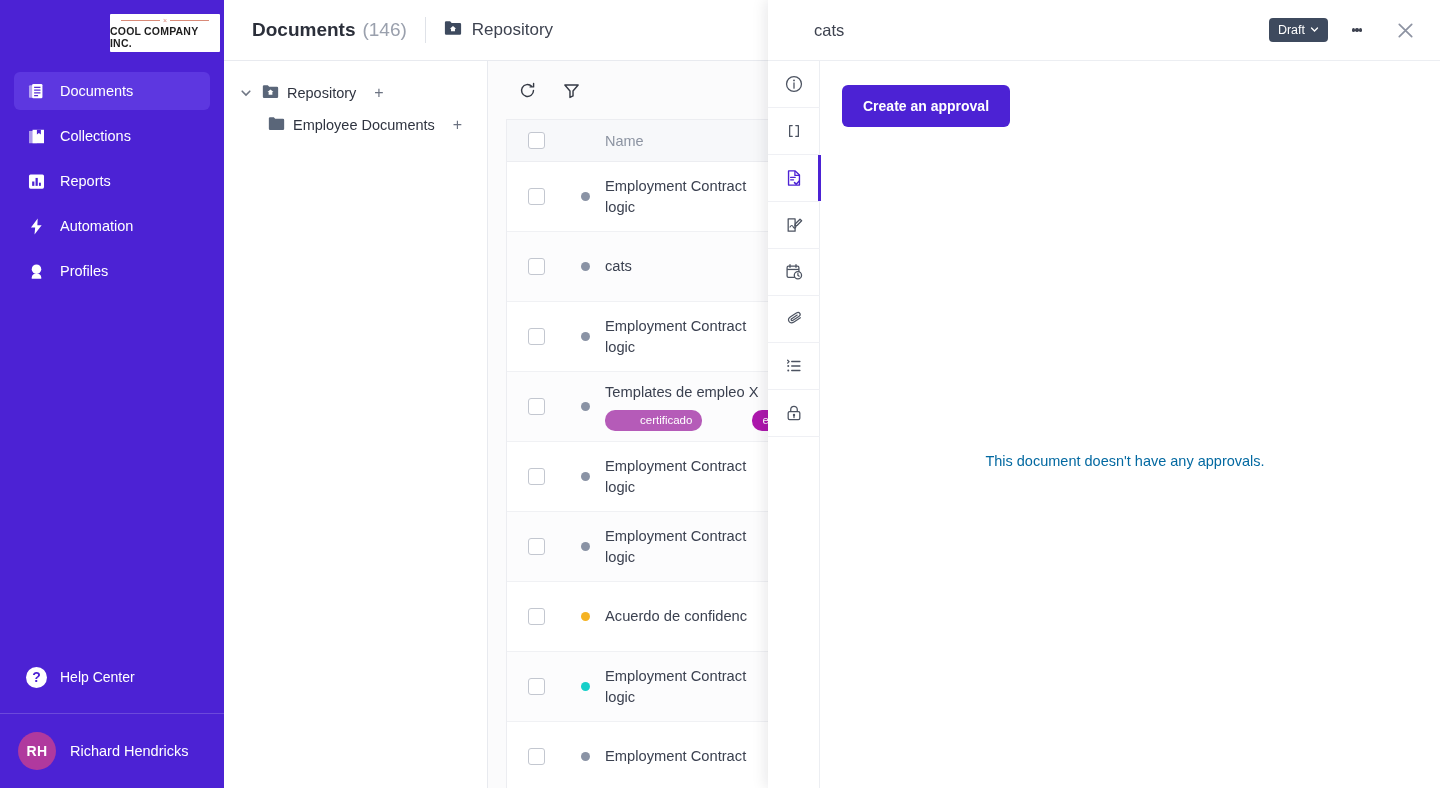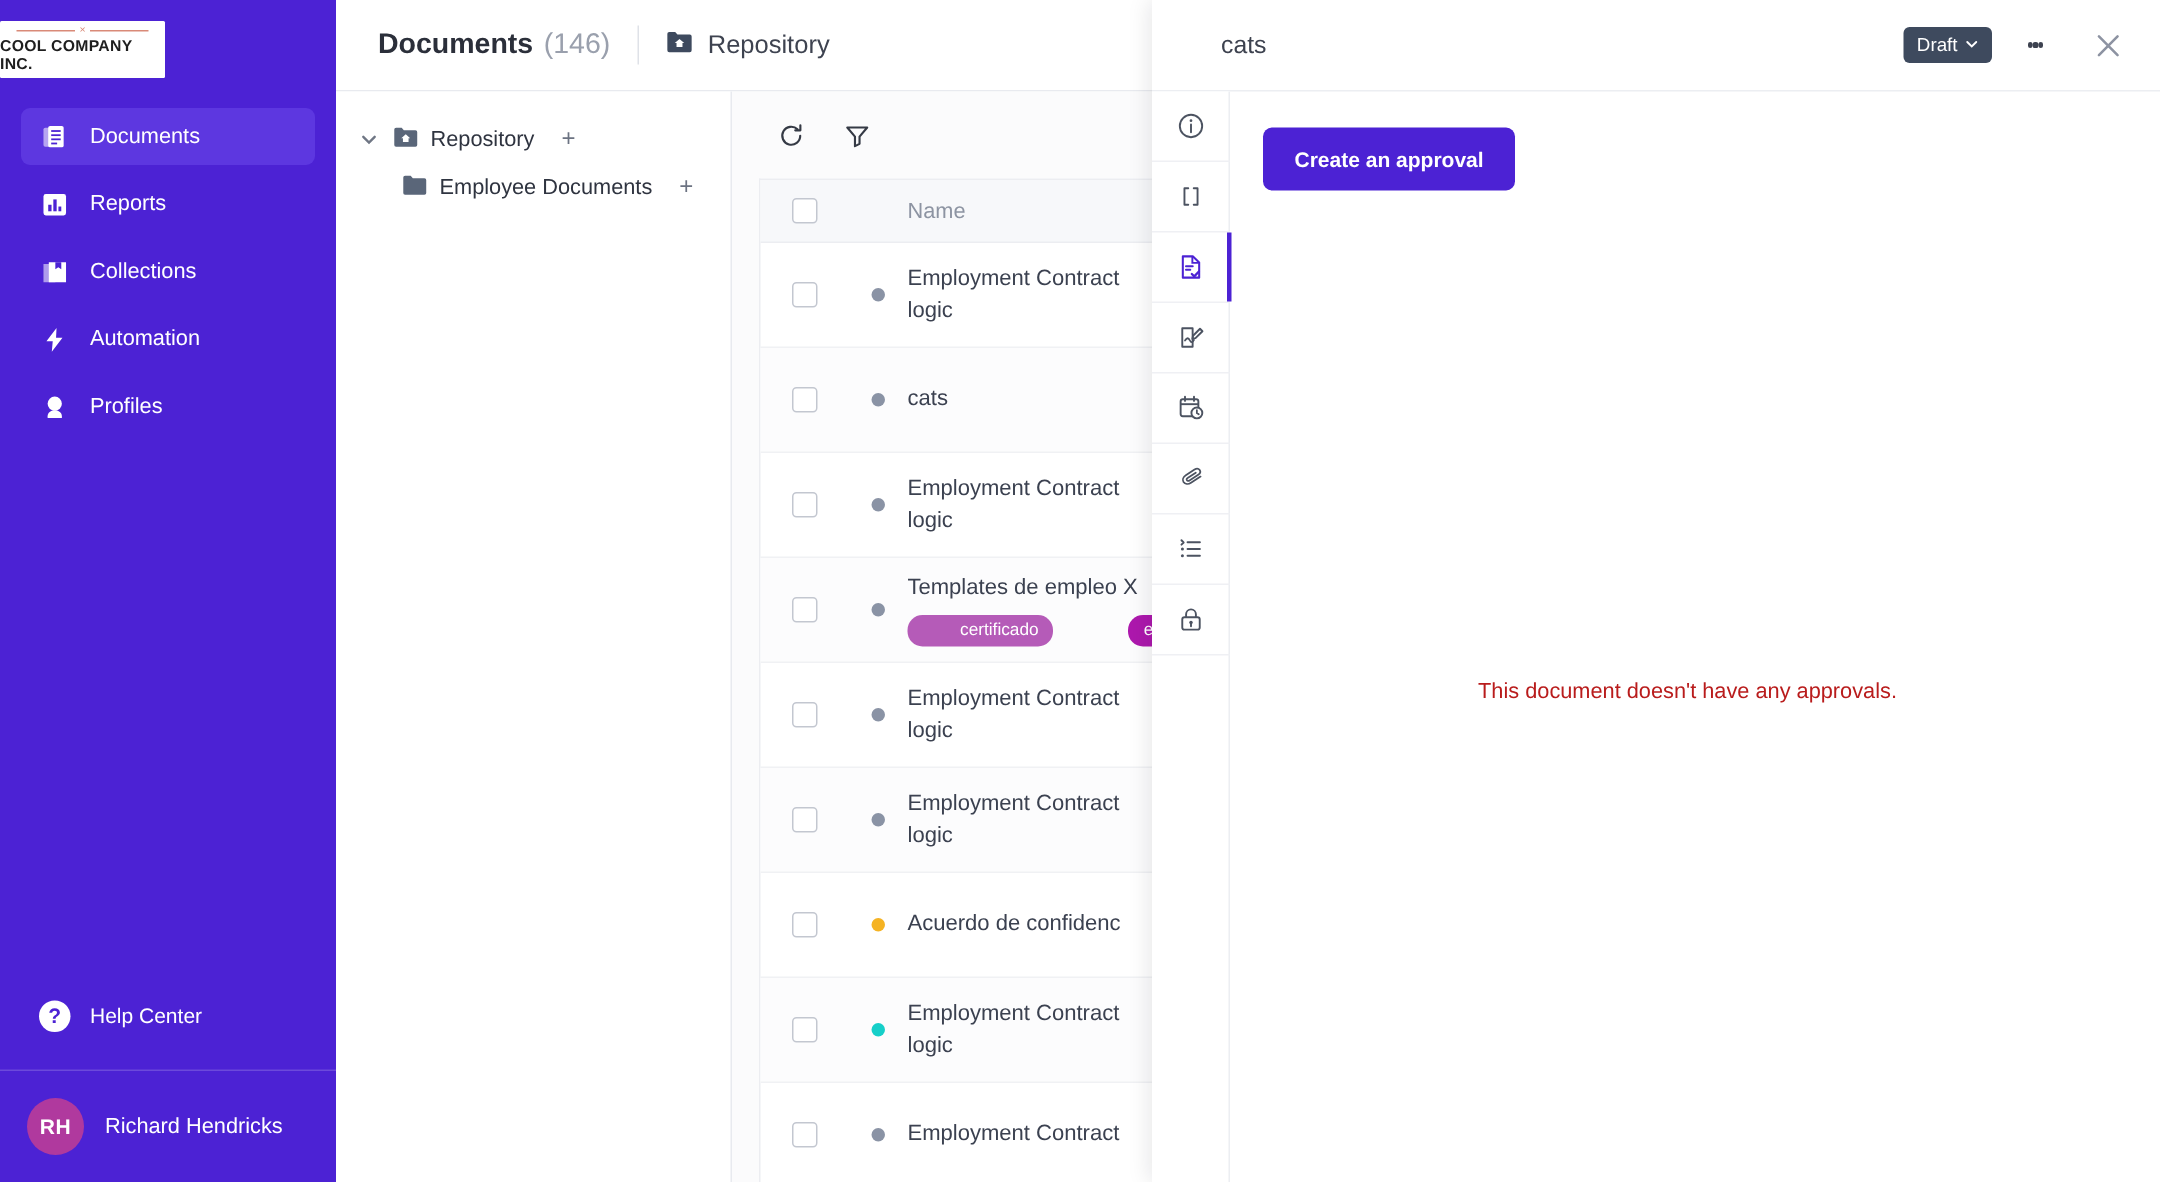--- a/index.html
+++ b/index.html
@@ -13,21 +13,21 @@
   .app { position: relative; width: 1440px; height: 788px; display: flex; }
 
   
   .nav {
     width: 224px; height: 788px;
     background: #4c22d4;
     display: flex; flex-direction: column;
     flex: 0 0 224px;
     position: relative;
   }
-  .logo-wrap { padding: 14px 16px 10px 0; display: flex; justify-content: flex-start; }
+  .logo-wrap { padding: 14px 4px 10px 0; display: flex; justify-content: flex-end; }
   .logo {
     background: #ffffff;
     width: 110px; height: 38px;
     display: flex; flex-direction: column;
     align-items: center; justify-content: center;
     border-radius: 1px;
   }
   .logo-rule { display: flex; align-items: center; width: 88px; height: 6px; }
   .logo-rule .ln { flex: 1; height: 1px; background: #d98a78; }
   .logo-rule .xm { color: #d98a78; font-size: 7px; padding: 0 3px; line-height: 1; }
@@ -186,21 +186,21 @@
   }
   .panel-main { flex: 1 1 auto; padding: 24px 0 0 22px; position: relative; }
   .approve-btn {
     background: #4c22d4; color: #fff; border: none;
     font-size: 14px; font-weight: 600;
     padding: 13px 21px; border-radius: 6px; cursor: pointer;
     font-family: "Liberation Sans", sans-serif;
   }
   .empty-msg {
     position: absolute; top: 392px; left: 12px; right: 22px;
-    text-align: center; font-size: 14.5px; color: #b91c1c;
+    text-align: center; font-size: 14.5px; color: #0369a1;
   }
 </style>
 </head>
 <body>
 
 <div class="app">
 
   <aside class="nav">
 
     <div class="logo-wrap">
@@ -227,38 +227,38 @@
             <rect x="9" y="16.5" width="5" height="1.5" fill="#4c22d4"></rect>
           </svg>
         </span>
         <span>Documents</span>
       </div>
 
 
       <div class="nav-item">
         <span class="ico">
           <svg width="19" height="19" viewBox="0 0 24 24">
+            <path d="M2.5 5h10v15.5h-10z" fill="#fff" opacity=".55"></path>
+            <path d="M7 3.5h14.5v17H7z" fill="#fff"></path>
+            <path d="M12.5 3.5h5v6l-2.5-1.8-2.5 1.8z" fill="#4c22d4"></path>
+          </svg>
+        </span>
+        <span>Collections</span>
+      </div>
+
+      <div class="nav-item">
+        <span class="ico">
+          <svg width="19" height="19" viewBox="0 0 24 24">
             <rect x="2.5" y="3" width="19" height="18" rx="2" fill="#fff"></rect>
             <rect x="6.5" y="12" width="2.8" height="5.5" fill="#4c22d4"></rect>
             <rect x="10.8" y="7.5" width="2.8" height="10" fill="#4c22d4"></rect>
             <rect x="15.1" y="13.5" width="2.4" height="4" fill="#4c22d4"></rect>
           </svg>
         </span>
         <span>Reports</span>
-      </div>
-
-      <div class="nav-item">
-        <span class="ico">
-          <svg width="19" height="19" viewBox="0 0 24 24">
-            <path d="M2.5 5h10v15.5h-10z" fill="#fff" opacity=".55"></path>
-            <path d="M7 3.5h14.5v17H7z" fill="#fff"></path>
-            <path d="M12.5 3.5h5v6l-2.5-1.8-2.5 1.8z" fill="#4c22d4"></path>
-          </svg>
-        </span>
-        <span>Collections</span>
       </div>
 
       <div class="nav-item">
         <span class="ico">
           <svg width="19" height="19" viewBox="0 0 24 24">
             <path d="M13.5 2L5 13.2h5.3L9.5 22 18.5 10.4h-5.4z" fill="#fff"></path>
           </svg>
         </span>
         <span>Automation</span>
       </div>

